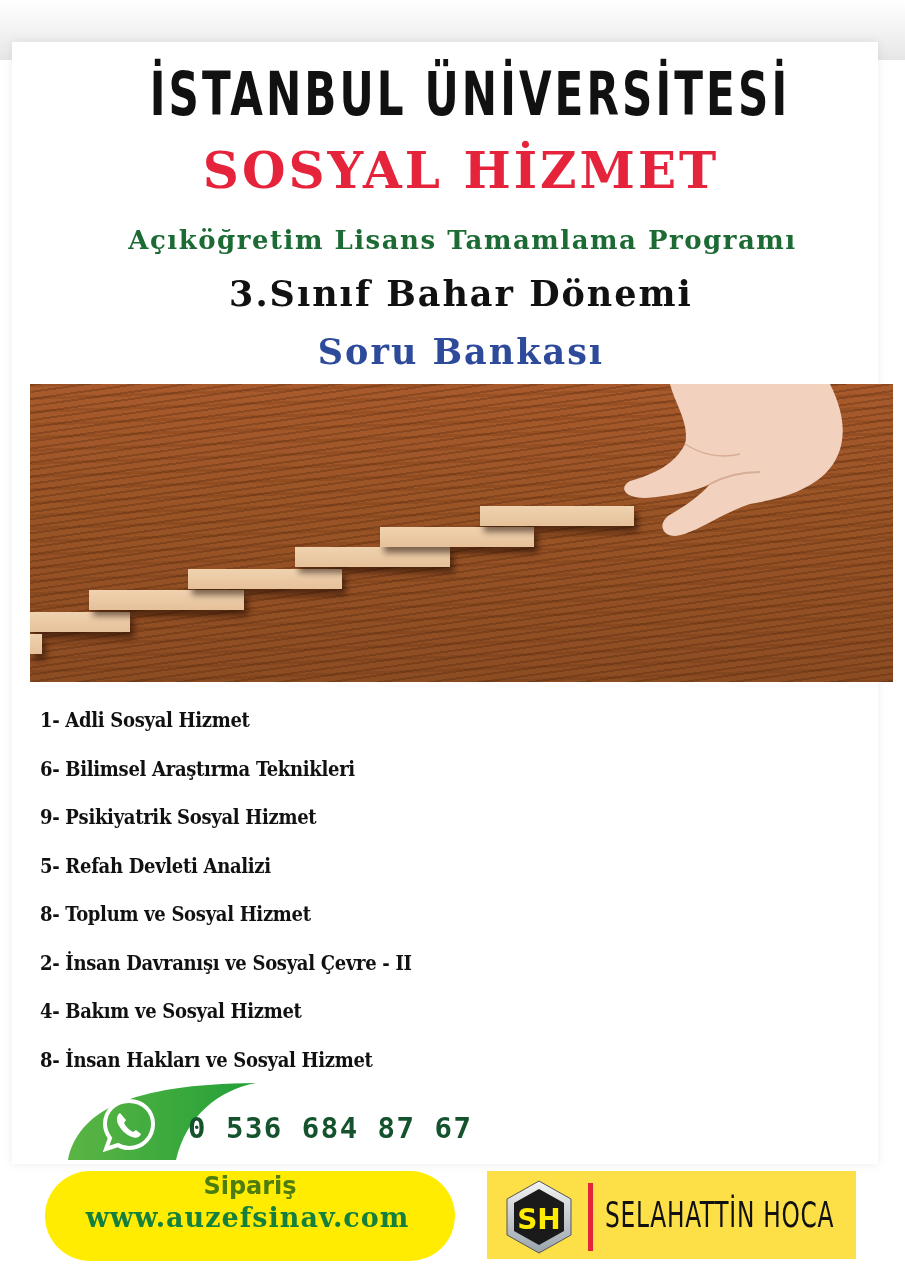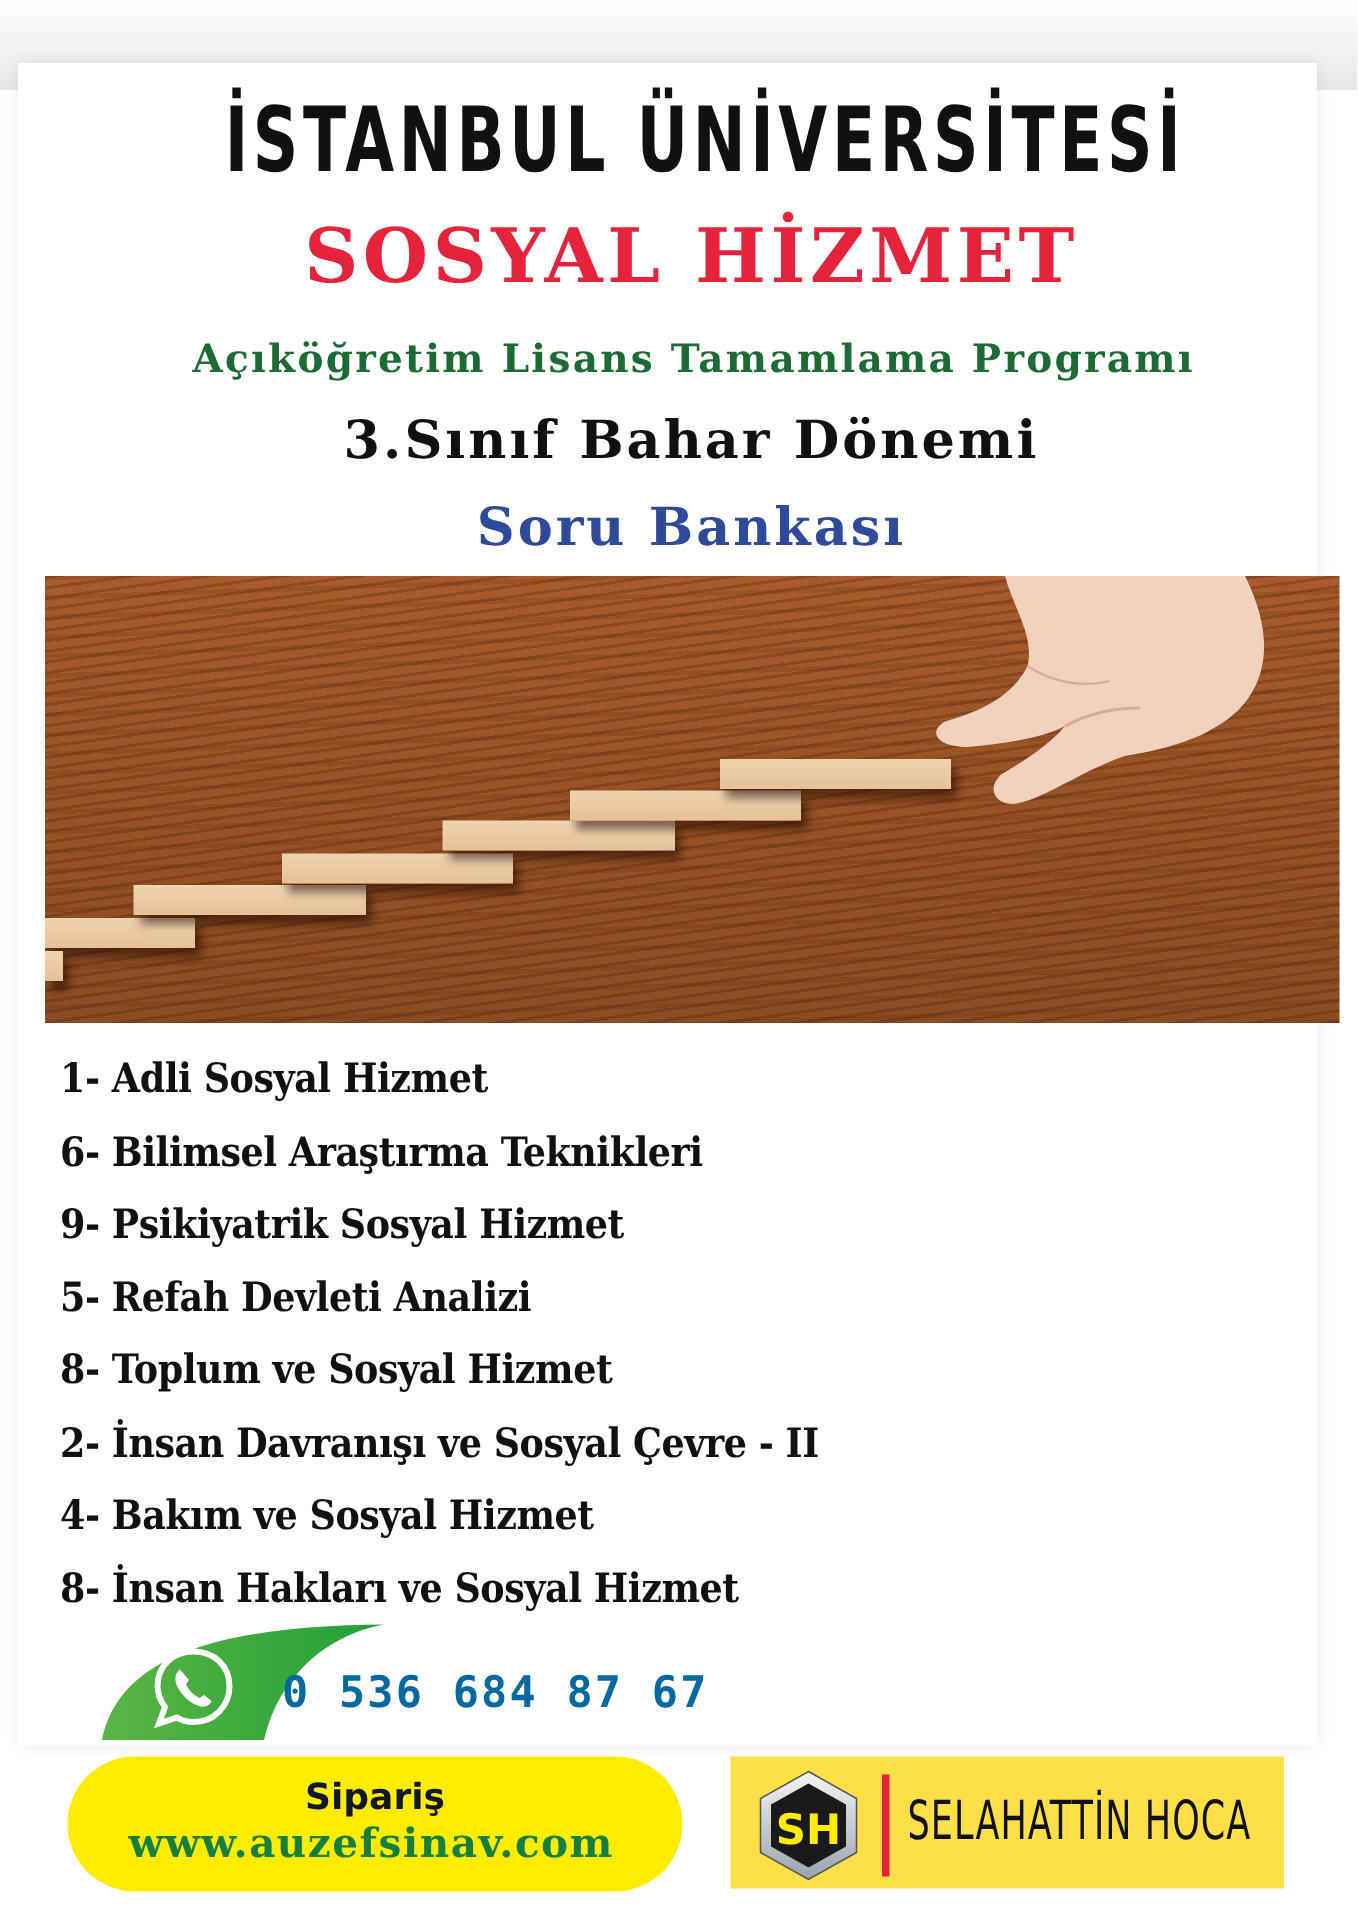--- a/index.html
+++ b/index.html
@@ -59,39 +59,39 @@
   }
   .hand {
     position:absolute; left:570px; top:0px; width:260px; height:160px;
   }
   .courses {
     position:absolute; left:40px; top:703px; width:600px;
     list-style:none; margin:0; padding:0;
   }
   .course {
     font-family:"DejaVu Serif Condensed","DejaVu Serif", serif;
-    font-size:27px; font-weight:bold; color:#111; height:48.5px; line-height:34px;
+    font-size:20px; font-weight:bold; color:#111; height:48.5px; line-height:34px;
     letter-spacing:-0.3px;
   }
   .wa-leaf { position:absolute; left:68px; top:1082px; width:190px; height:78px; }
   .wa-icon { position:absolute; left:100px; top:1097px; width:58px; height:56px; }
   .phone {
     position:absolute; left:188px; top:1108px;
     font-family:"DejaVu Sans Mono", monospace; font-weight:bold; font-size:29px;
-    color:#0369a1; letter-spacing:1.5px; line-height:40px;
+    color:#14532d; letter-spacing:1.5px; line-height:40px;
   }
   .order-pill {
     position:absolute; left:45px; top:1171px; width:410px; height:90px;
     background:#ffec00; border-radius:45px;
     text-align:center;
   }
   .order-label {
-    display:block; margin-top:12px;
+    display:block; margin-top:0;
     font-family:"DejaVu Sans", sans-serif; font-weight:bold; font-size:24px;
-    color:#0f172a; line-height:30px;
+    color:#4d7c0f; line-height:30px;
   }
   .order-url {
     display:block; margin-left:-5px;
     font-family:"DejaVu Serif", serif; font-weight:bold; font-size:27px;
     color:#15803d; letter-spacing:1px; line-height:34px;
   }
   .brand {
     position:absolute; left:487px; top:1171px; width:369px; height:88px;
     background:#fde047;
   }

